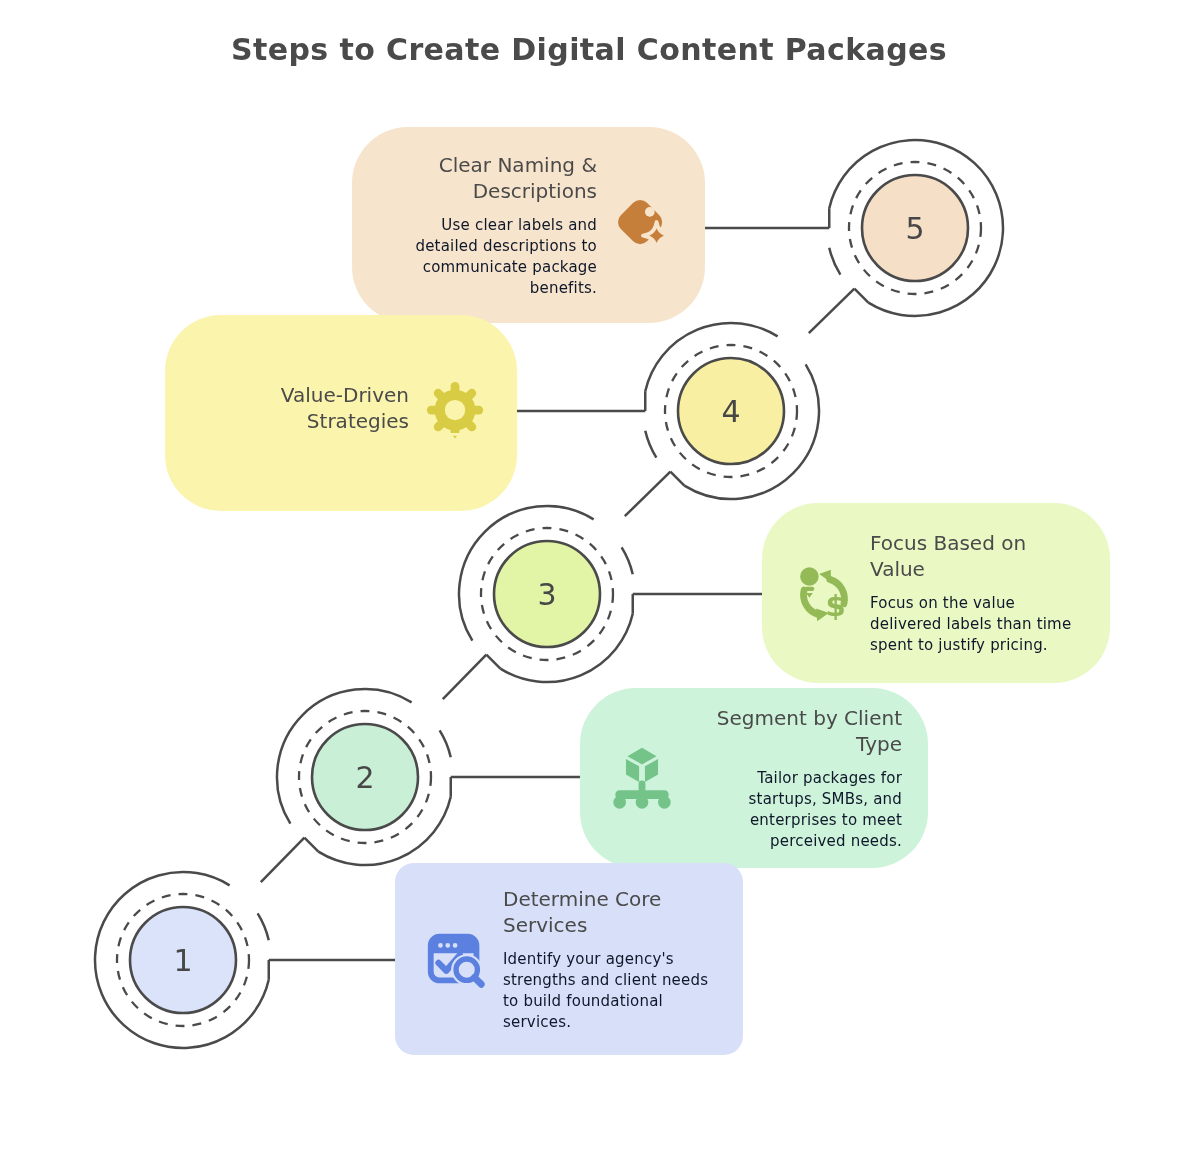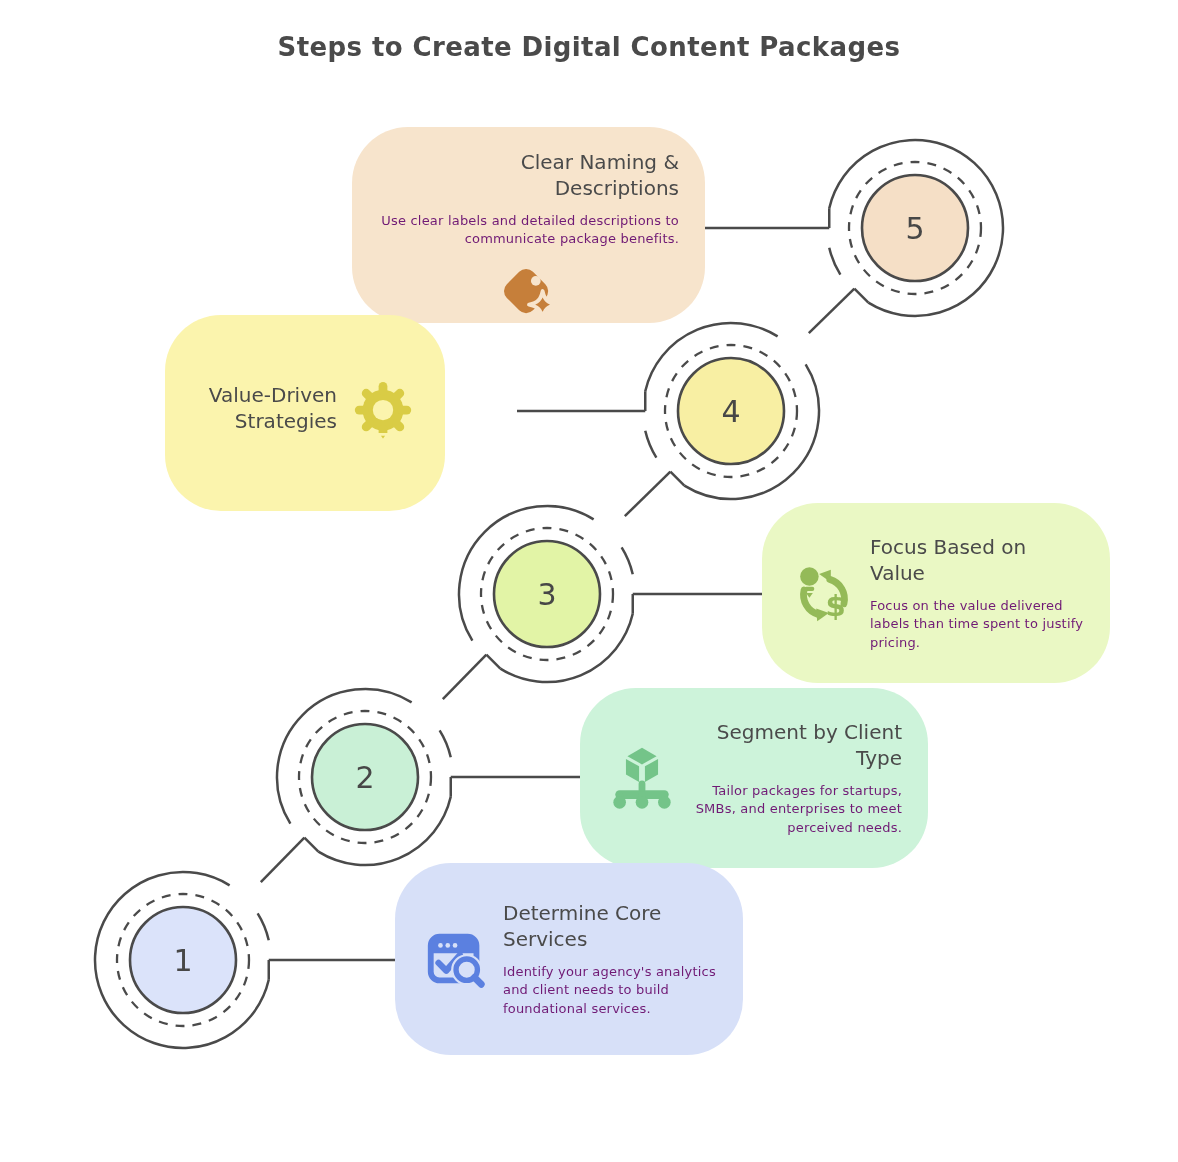--- a/index.html
+++ b/index.html
@@ -1,31 +1,31 @@
 <!DOCTYPE html>
 <html><head>
 <meta charset="utf-8">
 <style>
   html,body{margin:0;padding:0;background:#ffffff;}
   body{width:1178px;height:1162px;position:relative;overflow:hidden;
        font-family:"DejaVu Sans",sans-serif;color:#4a4a4a;}
   .main-title{position:absolute;top:32px;left:0;right:0;text-align:center;
-       font-size:26px;font-weight:bold;letter-spacing:.4px;color:#4a4a4a;}
+       font-size:30px;font-weight:bold;letter-spacing:.4px;color:#4a4a4a;}
   .scene{position:absolute;left:0;top:0;}
   .card{position:absolute;border-radius:56px;display:flex;align-items:center;
         box-sizing:border-box;padding:22px 26px;gap:10px;}
   .icon-col{flex:0 0 72px;display:flex;align-items:center;justify-content:center;}
   .text-col{flex:1 1 auto;min-width:0;}
   .card-title{font-size:20px;line-height:1.3;white-space:pre-line;color:#4a4a4a;margin-bottom:11px;}
-  .card-desc{font-size:13px;line-height:1.4;color:#701a75;letter-spacing:.2px;}
+  .card-desc{font-size:15px;line-height:1.4;color:#0f172a;letter-spacing:.2px;}
   .right-text .text-col{text-align:right;}
-  .s1{left:395px;top:863px;width:348px;height:192px;}
+  .s1{left:395px;top:863px;width:348px;height:192px;border-radius:19px;}
   .s2{left:580px;top:688px;width:348px;height:180px;}
   .s3{left:762px;top:503px;width:348px;height:180px;}
-  .s4{left:165px;top:315px;width:280px;height:196px;}
+  .s4{left:165px;top:315px;width:352px;height:196px;}
   .s5{left:352px;top:127px;width:353px;height:196px;}
   .num{position:absolute;transform:translate(-50%,-50%);font-size:30px;color:#474747;}
 </style>
 </head>
 <body>
 
 <div class="main-title">Steps to Create Digital Content Packages</div>
 
 <svg id="scene" class="scene" width="1178" height="1162" viewBox="0 0 1178 1162">
     <line x1="268.74456570110067" y1="960" x2="395" y2="960" stroke="#4a4a4a" stroke-width="2.5"></line>
@@ -64,21 +64,21 @@
     <path d="M 645.2554342988993 430.7956927822601 A 88 88 0 0 0 656.3717675382345 457.632895252522" fill="none" stroke="#4a4a4a" stroke-width="2.5"></path>
     <path d="M 684.3671047474779 485.6282324617655 A 88 88 0 0 0 805.6282324617655 364.367104747478" fill="none" stroke="#4a4a4a" stroke-width="2.5"></path>
     <circle cx="731" cy="411" r="66" fill="none" stroke="#4a4a4a" stroke-width="2.3" stroke-dasharray="9 8"></circle>
     <circle cx="731" cy="411" r="53" fill="#f8efa3" stroke="#4a4a4a" stroke-width="2.6"></circle>
     <path d="M 829.2554342988993 247.79569278226012 A 88 88 0 0 0 840.3717675382345 274.632895252522" fill="none" stroke="#4a4a4a" stroke-width="2.5"></path>
     <path d="M 868.3671047474779 302.6282324617655 A 88 88 0 1 0 829.2554342988993 208.20430721773985" fill="none" stroke="#4a4a4a" stroke-width="2.5"></path>
     <circle cx="915" cy="228" r="66" fill="none" stroke="#4a4a4a" stroke-width="2.3" stroke-dasharray="9 8"></circle>
     <circle cx="915" cy="228" r="53" fill="#f5dfc6" stroke="#4a4a4a" stroke-width="2.6"></circle>
   </svg>
 
-<div class="card s5 right-text" style="background: rgb(247, 228, 204); flex-direction: column;">
+<div class="card s5 right-text" style="background: rgb(247, 228, 204);">
   <div class="text-col">
     <div class="card-title">Clear Naming &amp;
 Descriptions</div>
     <div class="card-desc">Use clear labels and detailed descriptions to communicate package benefits.</div>
   </div>
   <div class="icon-col">
     <svg width="70" height="70" viewBox="0 0 72 72">
       <rect x="14" y="14" width="38" height="38" rx="10" transform="rotate(45 33 33)" fill="#c67f3a"></rect>
       <circle cx="43" cy="22.5" r="5" fill="#f7e4cc"></circle>
       <path d="M50,33 C52,42 55,45 64,47 C55,49 52,52 50,61 C48,52 45,49 36,47 C45,45 48,42 50,33 Z" stroke-width="4" stroke-linejoin="round" fill="#c67f3a" stroke="#f7e4cc"></path>
@@ -172,21 +172,21 @@
       <polyline points="17,40 25,48 39,32" fill="none" stroke-width="6.5" stroke-linecap="round" stroke-linejoin="round" stroke="#5b80e0"></polyline>
       <circle cx="46" cy="47" r="11" stroke-width="10" stroke="#d7e0f8" fill="#d7e0f8"></circle>
       <line x1="54" y1="55" x2="63" y2="64" stroke-width="11" stroke-linecap="round" stroke="#d7e0f8"></line>
       <circle cx="46" cy="47" r="11" fill="none" stroke-width="5.5" stroke="#5b80e0"></circle>
       <line x1="54" y1="55" x2="61" y2="62" stroke-width="7" stroke-linecap="round" stroke="#5b80e0"></line>
     </svg>
   </div>
   <div class="text-col">
     <div class="card-title">Determine Core
 Services</div>
-    <div class="card-desc">Identify your agency's analytics and client needs to build foundational services.</div>
+    <div class="card-desc">Identify your agency's strengths and client needs to build foundational services.</div>
   </div>
 </div>
 
 <div class="num" style="left:183px;top:960px">1</div>
 <div class="num" style="left:365px;top:777px">2</div>
 <div class="num" style="left:547px;top:594px">3</div>
 <div class="num" style="left:731px;top:411px">4</div>
 <div class="num" style="left:915px;top:228px">5</div>
 
 </body></html>

